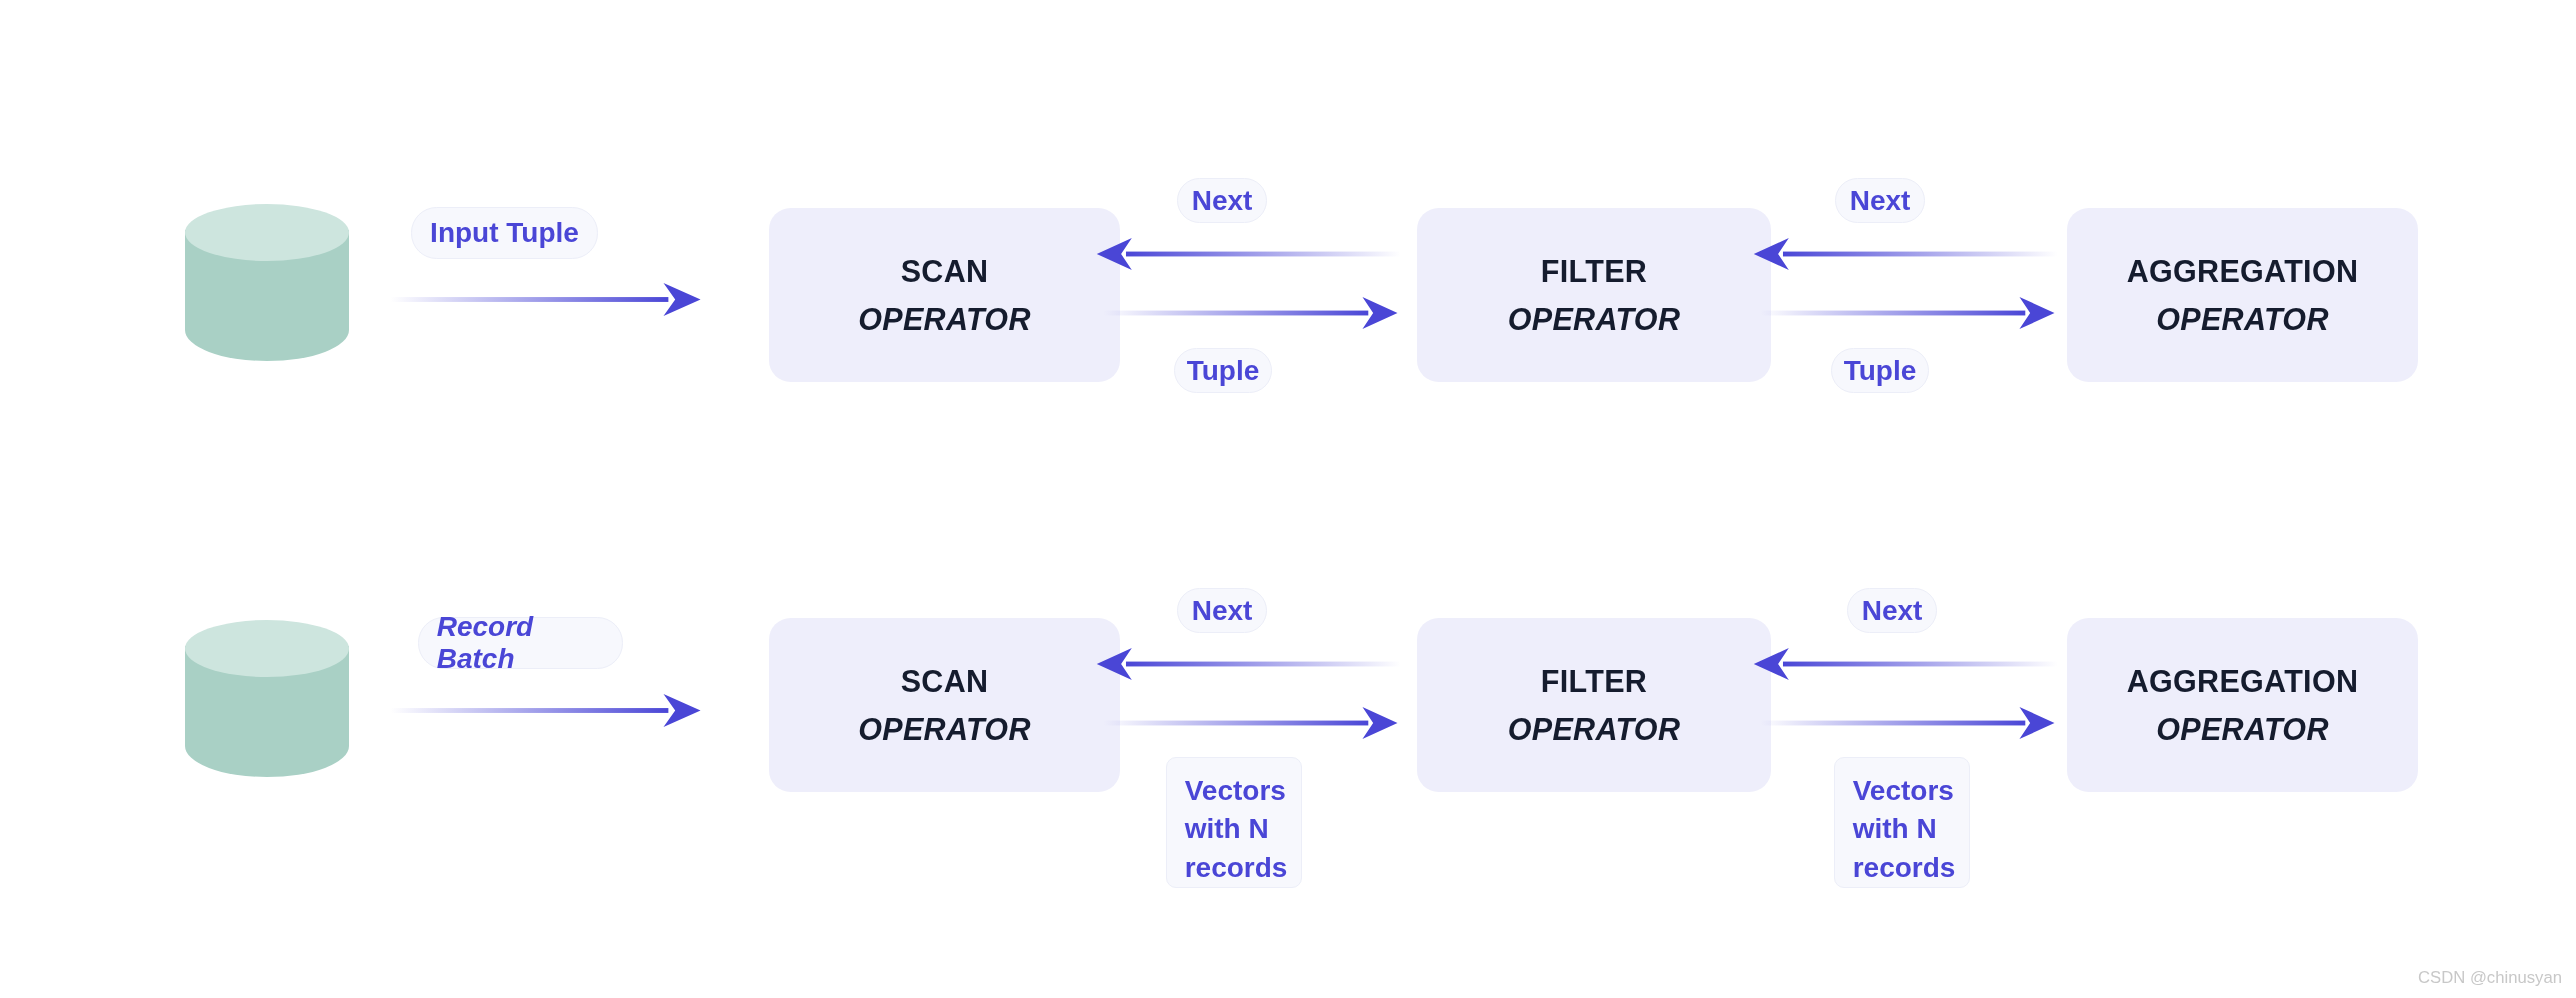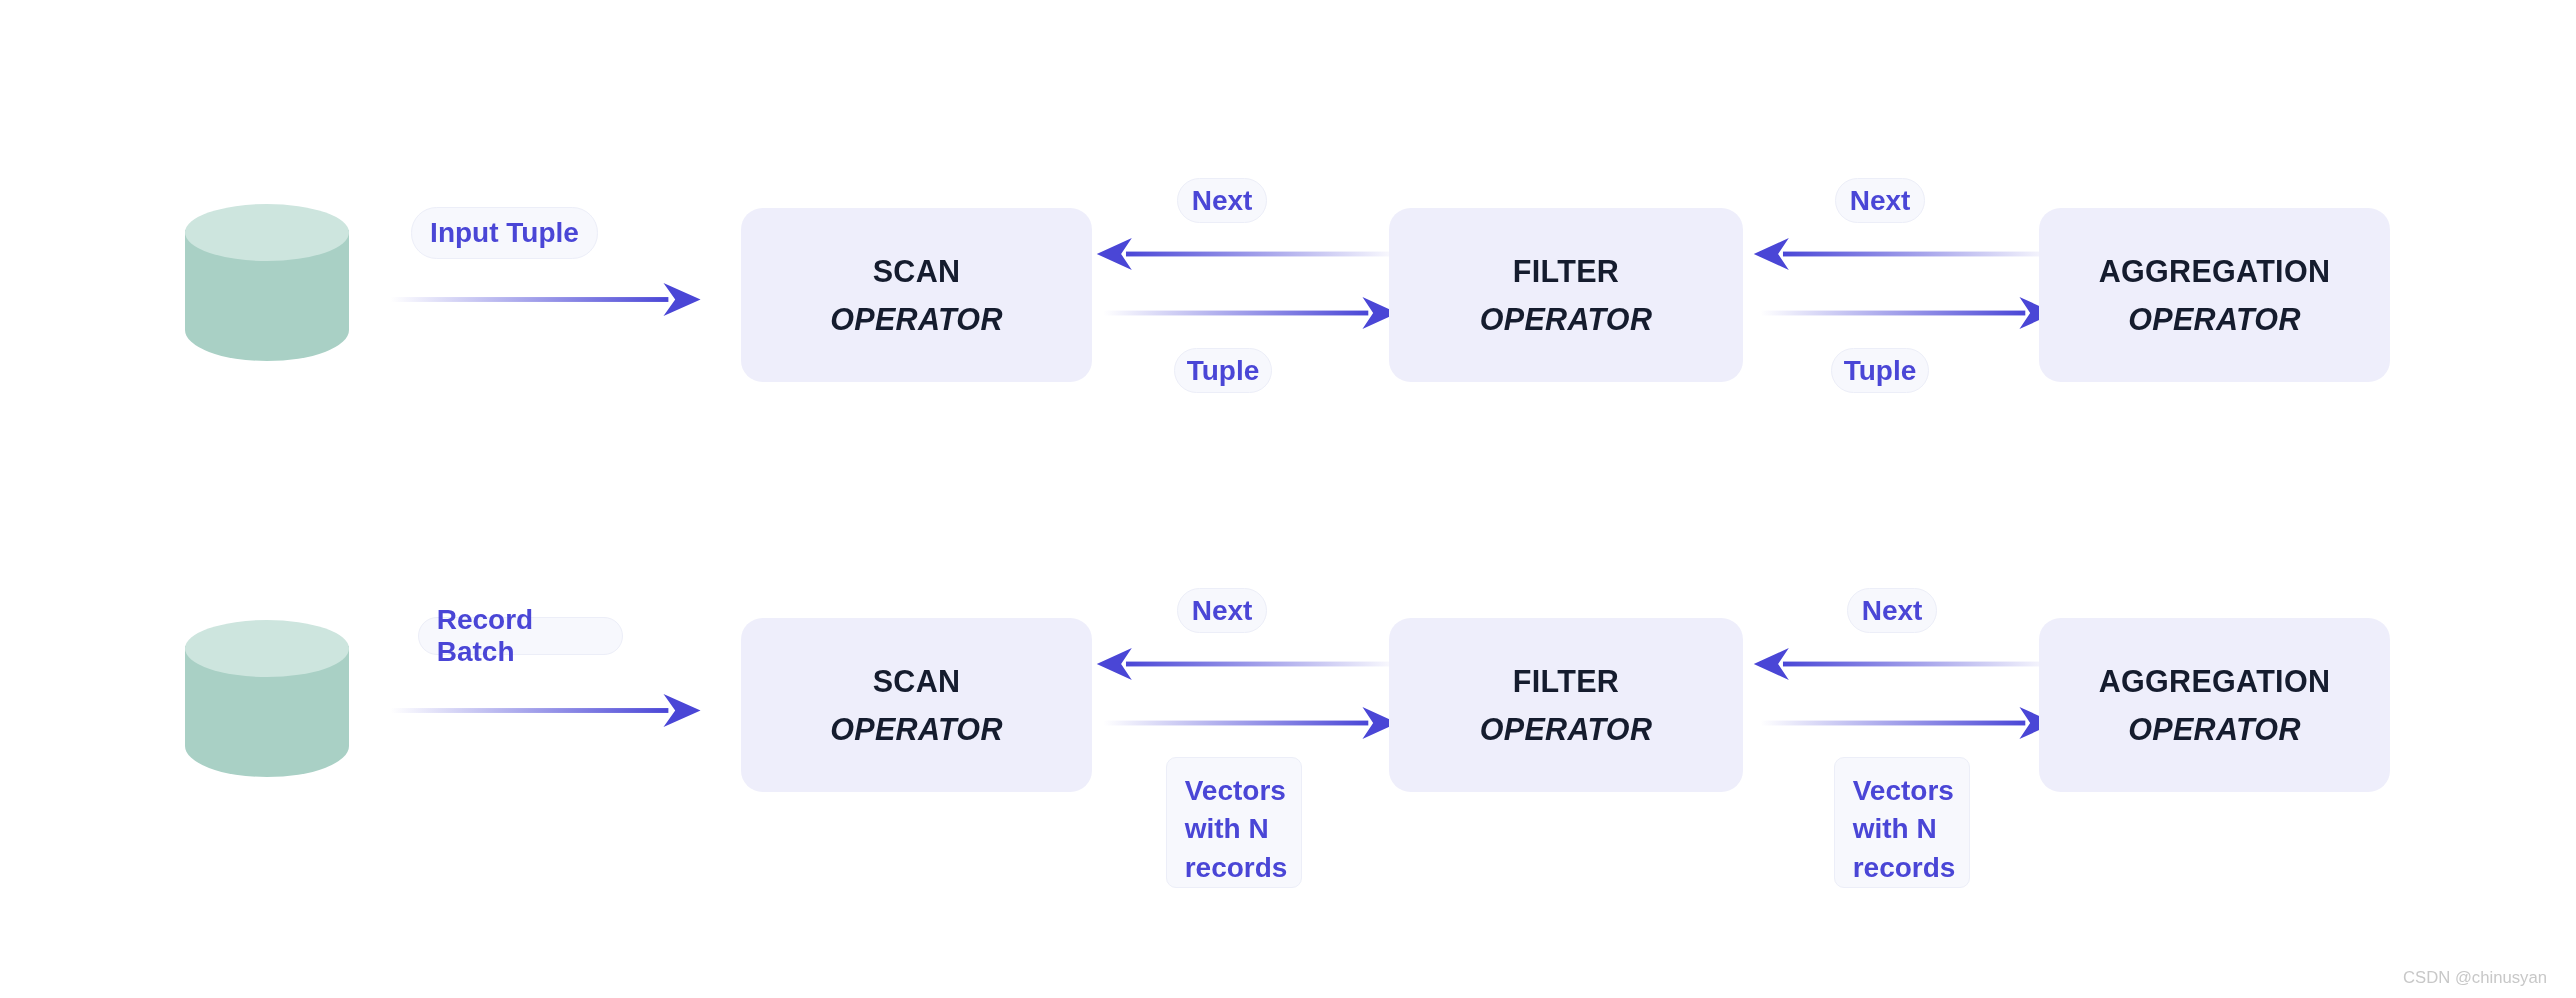--- a/index.html
+++ b/index.html
@@ -25,20 +25,21 @@
     border-radius: 21.6px;
     display: flex;
     flex-direction: column;
     align-items: center;
     justify-content: center;
     color: #151c2e;
     font-weight: bold;
     font-size: 30.5px;
     letter-spacing: 0.3px;
     line-height: 1.0;
+    margin-left: 28px;
   }
   .op-box .op-line {
     display: block;
     text-align: center;
   }
   .op-box .op-line + .op-line {
     margin-top: 17.7px;
     font-style: italic;
   }
 
@@ -217,21 +218,21 @@
   <div class="op-box" style="left:2039px; top:208px; width:351px; height:174px;">
     <span class="op-line">AGGREGATION</span>
     <span class="op-line">OPERATOR</span>
   </div>
 
   <div class="cylinder" style="left:185px; top:620px;">
     <div class="cyl-body"></div>
     <div class="cyl-top"></div>
   </div>
 
-  <div class="pill round" style="left:418px; top:617px; width:205px; height:38px;">
+  <div class="pill round" style="left:418px; top:617px; width:205px; height:52px;font-style:italic;">
     <span>Record Batch</span>
   </div>
 
   <div class="arrow" style="left:389px; top:691px; width:315px; height:39px;">
     <svg width="315" height="39" viewBox="0 0 320 40">
       <defs>
         <linearGradient id="gR2in" x1="0" y1="0" x2="1" y2="0">
           <stop offset="0" stop-color="#4a46d6" stop-opacity="0"></stop>
           <stop offset="1" stop-color="#4a46d6" stop-opacity="1"></stop>
         </linearGradient>
@@ -321,16 +322,16 @@
     <span>Vectors
 with N
 records</span>
   </div>
 
   <div class="op-box" style="left:2039px; top:618px; width:351px; height:174px;">
     <span class="op-line">AGGREGATION</span>
     <span class="op-line">OPERATOR</span>
   </div>
 
-  <div class="watermark" style="right:29px; bottom:9.8px;">CSDN @chinusyan</div>
+  <div class="watermark" style="right:14px; bottom:9.8px;">CSDN @chinusyan</div>
 
 </div>
 
 
 </body></html>

